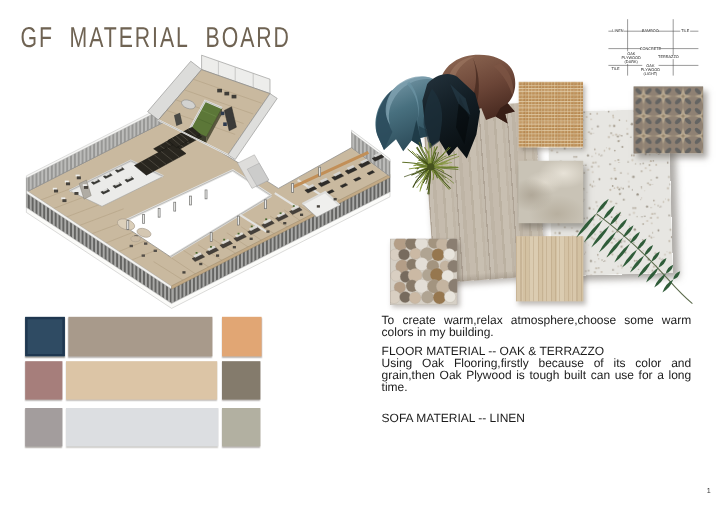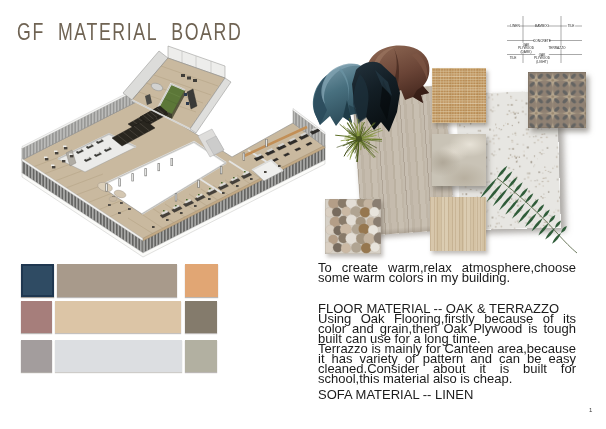--- a/index.html
+++ b/index.html
@@ -665,27 +665,26 @@
 <div class="abs" style="left:55px;top:301px;width:126px;height:32px;background:#dcc5a6;box-shadow:0 1px 1px rgba(60,50,40,.3);"></div>
 
 <div class="abs" style="left:185px;top:301px;width:32px;height:32px;background:#847b6c;box-shadow:0 1px 1px rgba(60,50,40,.35);"></div>
 
 <div class="abs" style="left:21px;top:340px;width:31px;height:32px;background:#a39d9d;box-shadow:0 1px 1px rgba(60,50,40,.4);"></div>
 
 <div class="abs" style="left:55px;top:340px;width:127px;height:32px;background:#dcdee1;box-shadow:0 1px 1px rgba(60,50,40,.25);"></div>
 
 <div class="abs" style="left:185px;top:340px;width:32px;height:32px;background:#b2b0a1;box-shadow:0 1px 1px rgba(60,50,40,.35);"></div>
 
-<div class="abs" style="left:318px;top:262.5px;width:258px;font-size:13px;line-height:10px;color:#1b1b1b;text-align:justify;">
+<div class="abs" style="left:318px;top:262.5px;width:258px;font-size:10px;line-height:10px;color:#1b1b1b;text-align:justify;">
 
   <div>To create warm,relax atmosphere,choose some warm colors in my building.</div>
 
-  <div style="margin-top:21px;">FLOOR MATERIAL -- OAK &amp; TERRAZZO</div>
+  <div style="margin-top:6px;">FLOOR MATERIAL -- OAK &amp; TERRAZZO</div>
 
   <div>Using Oak Flooring,firstly because of its color and grain,then Oak Plywood is tough built can use for a long time.</div>
 
-  <div>Terrazzo is mainly for Canteen area,because it has variety of pattern and can be easy cleaned.Consider about it is built for school,this material also is cheap.</div>
-
-  <div style="margin-top:6px;">SOFA MATERIAL -- LINEN</div>
+
+  <div style="margin-top:16px;">SOFA MATERIAL -- LINEN</div>
 
 </div>
 
 <div class="abs" style="left:589px;top:407px;font-size:6px;color:#3a3a3a;">1</div>
 
 </body></html>

